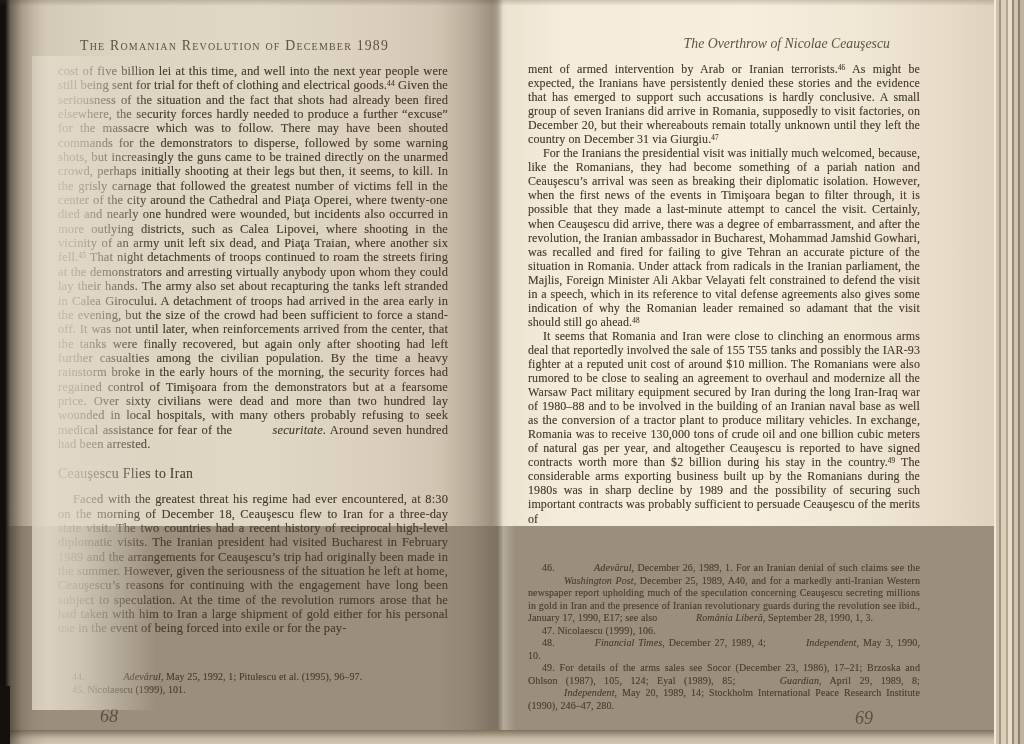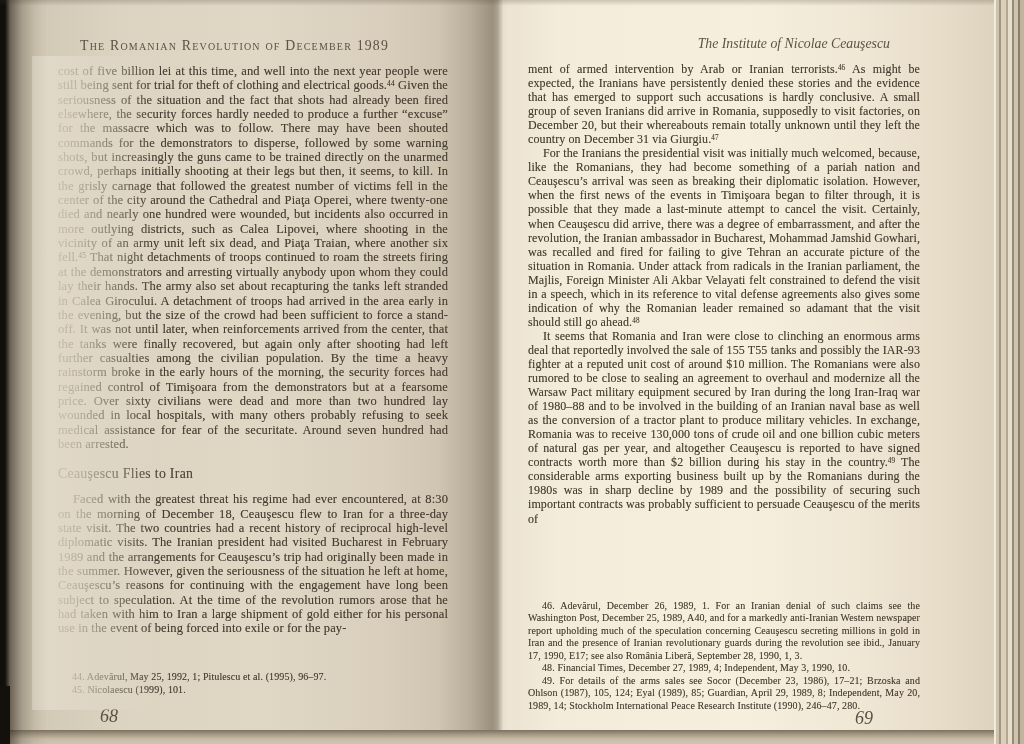--- a/index.html
+++ b/index.html
@@ -1,19 +1,19 @@
 <!DOCTYPE html>
 <html><head>
 <meta charset="utf-8">
 <style>
   html,body{margin:0;padding:0;background:#9a8f7d;}
   .scan{position:relative;width:1024px;height:744px;overflow:hidden;
         font-family:"Liberation Serif","DejaVu Serif",serif;color:#473e33;}
   
-  .page{position:absolute;top:0;height:734px;}
+  .page{position:absolute;top:0;height:526px;}
   .page-left{left:0;width:497px;
     background:linear-gradient(90deg,#8f8577 0,#bfb4a1 12px,#d3c9b7 42px,#dcd3c1 120px,
       #e0d7c5 260px,#d9cfbc 380px,#cdc2ae 458px,#c3b8a3 492px,#d6ccba 497px);}
   .page-right{left:497px;width:497px;
     background:linear-gradient(90deg,#d9cfbc 0,#ece3d1 12px,#f4ecdb 60px,#f6efde 250px,
       #f0e7d5 360px,#e7ddc9 440px,#ded3be 497px);}
   
   .spine-shadow{position:absolute;left:0;top:0;width:48px;height:744px;z-index:6;pointer-events:none;
     background:linear-gradient(90deg,#120f0b 0,#120f0b 5px,rgba(40,33,25,.55) 10px,
       rgba(90,80,65,.28) 22px,rgba(120,108,90,.12) 34px,rgba(0,0,0,0) 48px);}
@@ -40,21 +40,21 @@
   .para{margin:0;text-align:justify;font-size:12.5px;line-height:14.35px;letter-spacing:.1px;
         text-shadow:0 0 .4px rgba(71,62,51,.45);}
   .content-right .para{font-size:12px;line-height:14.05px;}
   .para.indent{text-indent:15px;}
   .sec-heading{margin:15px 0 10px 0;font-size:13.8px;color:#544838;letter-spacing:.3px;
         text-shadow:0 0 .4px rgba(71,62,51,.4);}
   .footnotes{margin-top:auto;}
   .footnotes-left{margin-bottom:34px;}
   .footnotes-right{margin-bottom:18px;}
   .footnotes .para{font-size:10px;line-height:12.5px;text-indent:14px;}
-  .it{}
+  .it{font-style:italic;margin-left:36px;}
   sup{font-size:.6em;line-height:0;vertical-align:baseline;position:relative;top:-.45em;}
   .page-number{position:absolute;font-style:italic;font-size:18px;color:#5a4f41;z-index:2;}
   .pn-left{left:100px;top:706px;}
   .pn-right{left:358px;top:708px;}
 </style>
 </head>
 <body>
 
 <div class="scan">
 
@@ -68,29 +68,30 @@
         </div>
       <div class="footnotes footnotes-left">
           <p class="para"><span>44. </span><span class="it">Adevărul</span><span>, May 25, 1992, 1; Pitulescu et al. (1995), 96–97.</span></p>
           <p class="para"><span>45. Nicolaescu (1999), 101.</span></p>
         </div>
     </div>
     <div class="page-number pn-left">68</div>
   </div>
 
   <div class="page page-right">
-    <div class="running-header rh-right">The Institute of Nicolae Ceauşescu</div>
+    <div class="running-header rh-right">The Overthrow of Nicolae Ceauşescu</div>
     <div class="content content-right">
       <div>
           <p class="para"><span>ment of armed intervention by Arab or Iranian terrorists.</span><sup>46</sup><span> As might be expected, the Iranians have persistently denied these stories and the evidence that has emerged to support such accusations is hardly conclusive. A small group of seven Iranians did arrive in Romania, supposedly to visit factories, on December 20, but their whereabouts remain totally unknown until they left the country on December 31 via Giurgiu.</span><sup>47</sup></p>
           <p class="para indent"><span>For the Iranians the presidential visit was initially much welcomed, because, like the Romanians, they had become something of a pariah nation and Ceauşescu’s arrival was seen as breaking their diplomatic isolation. However, when the first news of the events in Timişoara began to filter through, it is possible that they made a last-minute attempt to cancel the visit. Certainly, when Ceauşescu did arrive, there was a degree of embarrassment, and after the revolution, the Iranian ambassador in Bucharest, Mohammad Jamshid Gowhari, was recalled and fired for failing to give Tehran an accurate picture of the situation in Romania. Under attack from radicals in the Iranian parliament, the Majlis, Foreign Minister Ali Akbar Velayati felt constrained to defend the visit in a speech, which in its reference to vital defense agreements also gives some indication of why the Romanian leader remained so adamant that the visit should still go ahead.</span><sup>48</sup></p>
           <p class="para indent"><span>It seems that Romania and Iran were close to clinching an enormous arms deal that reportedly involved the sale of 155 T55 tanks and possibly the IAR-93 fighter at a reputed unit cost of around $10 million. The Romanians were also rumored to be close to sealing an agreement to overhaul and modernize all the Warsaw Pact military equipment secured by Iran during the long Iran-Iraq war of 1980–88 and to be involved in the building of an Iranian naval base as well as the conversion of a tractor plant to produce military vehicles. In exchange, Romania was to receive 130,000 tons of crude oil and one billion cubic meters of natural gas per year, and altogether Ceauşescu is reported to have signed contracts worth more than $2 billion during his stay in the country.</span><sup>49</sup><span> The considerable arms exporting business built up by the Romanians during the 1980s was in sharp decline by 1989 and the possibility of securing such important contracts was probably sufficient to persuade Ceauşescu of the merits of</span></p>
         </div>
       <div class="footnotes footnotes-right">
           <p class="para"><span>46. </span><span class="it">Adevărul</span><span>, December 26, 1989, 1. For an Iranian denial of such claims see the </span><span class="it">Washington Post</span><span>, December 25, 1989, A40, and for a markedly anti-Iranian Western newspaper report upholding much of the speculation concerning Ceauşescu secreting millions in gold in Iran and the presence of Iranian revolutionary guards during the revolution see ibid., January 17, 1990, E17; see also </span><span class="it">România Liberă</span><span>, September 28, 1990, 1, 3.</span></p>
+          <p class="para"><span>47. Nicolaescu (1999), 106.</span></p>
           <p class="para"><span>48. </span><span class="it">Financial Times</span><span>, December 27, 1989, 4; </span><span class="it">Independent</span><span>, May 3, 1990, 10.</span></p>
           <p class="para"><span>49. For details of the arms sales see Socor (December 23, 1986), 17–21; Brzoska and Ohlson (1987), 105, 124; Eyal (1989), 85; </span><span class="it">Guardian</span><span>, April 29, 1989, 8; </span><span class="it">Independent</span><span>, May 20, 1989, 14; Stockholm International Peace Research Institute (1990), 246–47, 280.</span></p>
         </div>
     </div>
     <div class="page-number pn-right">69</div>
   </div>
 
   <div class="wash"></div>
   <div class="gutter-shadow"></div>
   <div class="spine-shadow"></div>

